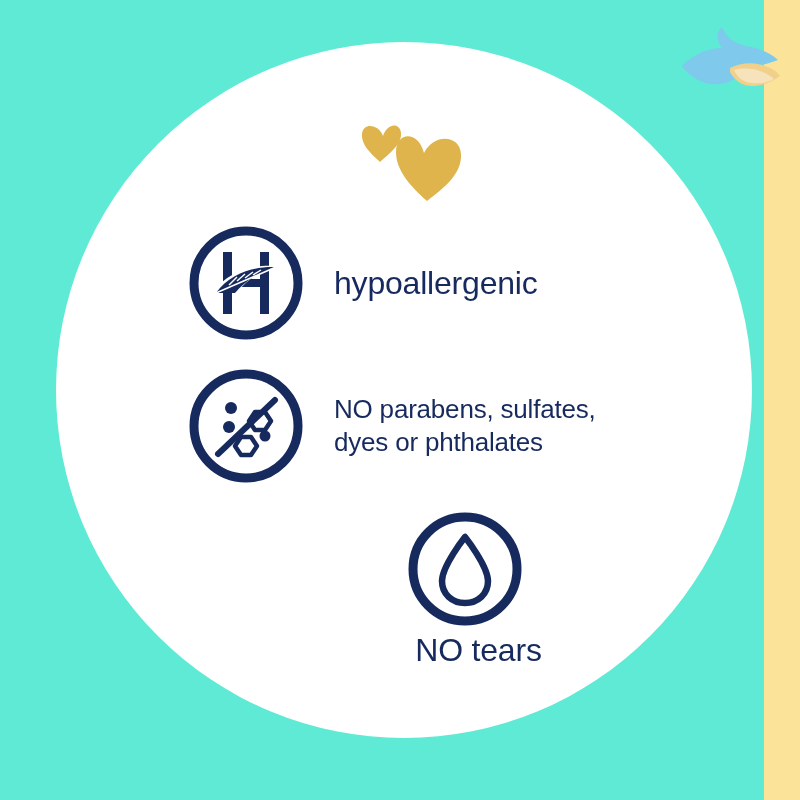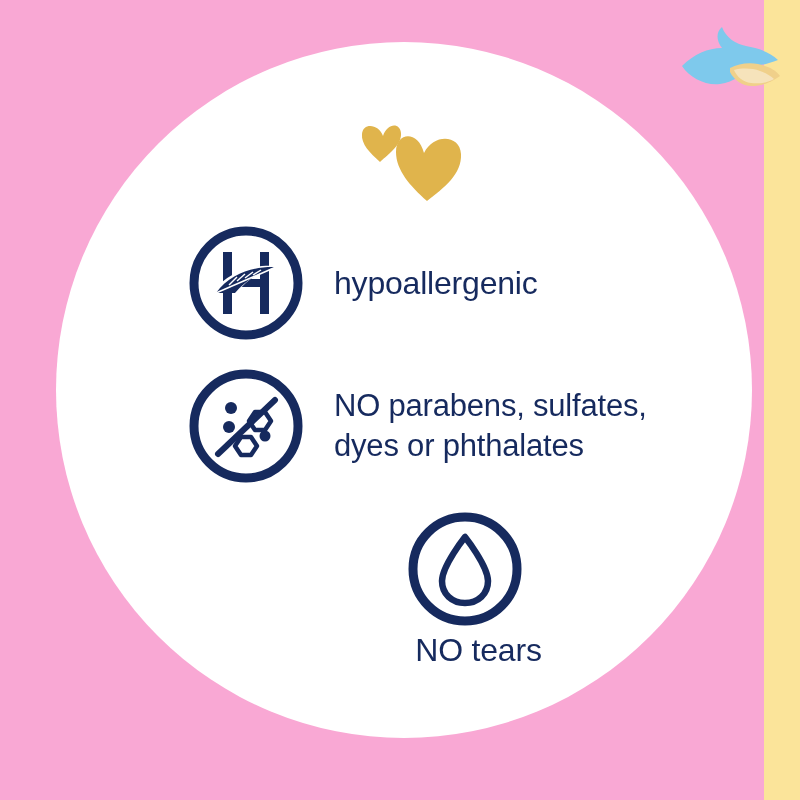--- a/index.html
+++ b/index.html
@@ -12,21 +12,21 @@
     height: 800px;
     overflow: hidden;
     font-family: "Liberation Sans", sans-serif;
     background: #fbe49a;
   }
 
   #stage {
     position: relative;
     width: 764px;
     height: 800px;
-    background: #f9a8d4;
+    background: #5eead4;
   }
 
   
   #white-disc {
     position: absolute;
     left: 56px;
     top: 42px;
     width: 696px;
     height: 696px;
     border-radius: 50%;
@@ -76,21 +76,21 @@
   .claim-text {
     flex: 1 1 auto;
     margin-left: 27px;
     color: #162a5e;
     font-size: 32px;
     line-height: 1.28;
     letter-spacing: -0.2px;
     font-weight: 500;
     white-space: pre-line;
   }
-  .claim-text.two-line { font-size: 31px; }
+  .claim-text.two-line { font-size: 26px; }
 </style>
 </head>
 <body>
 
 <div id="stage">
 
   <div id="white-disc"></div>
 
   <div id="brand-bird">
     <svg viewBox="0 0 112 72" width="112" height="72" aria-hidden="true">

